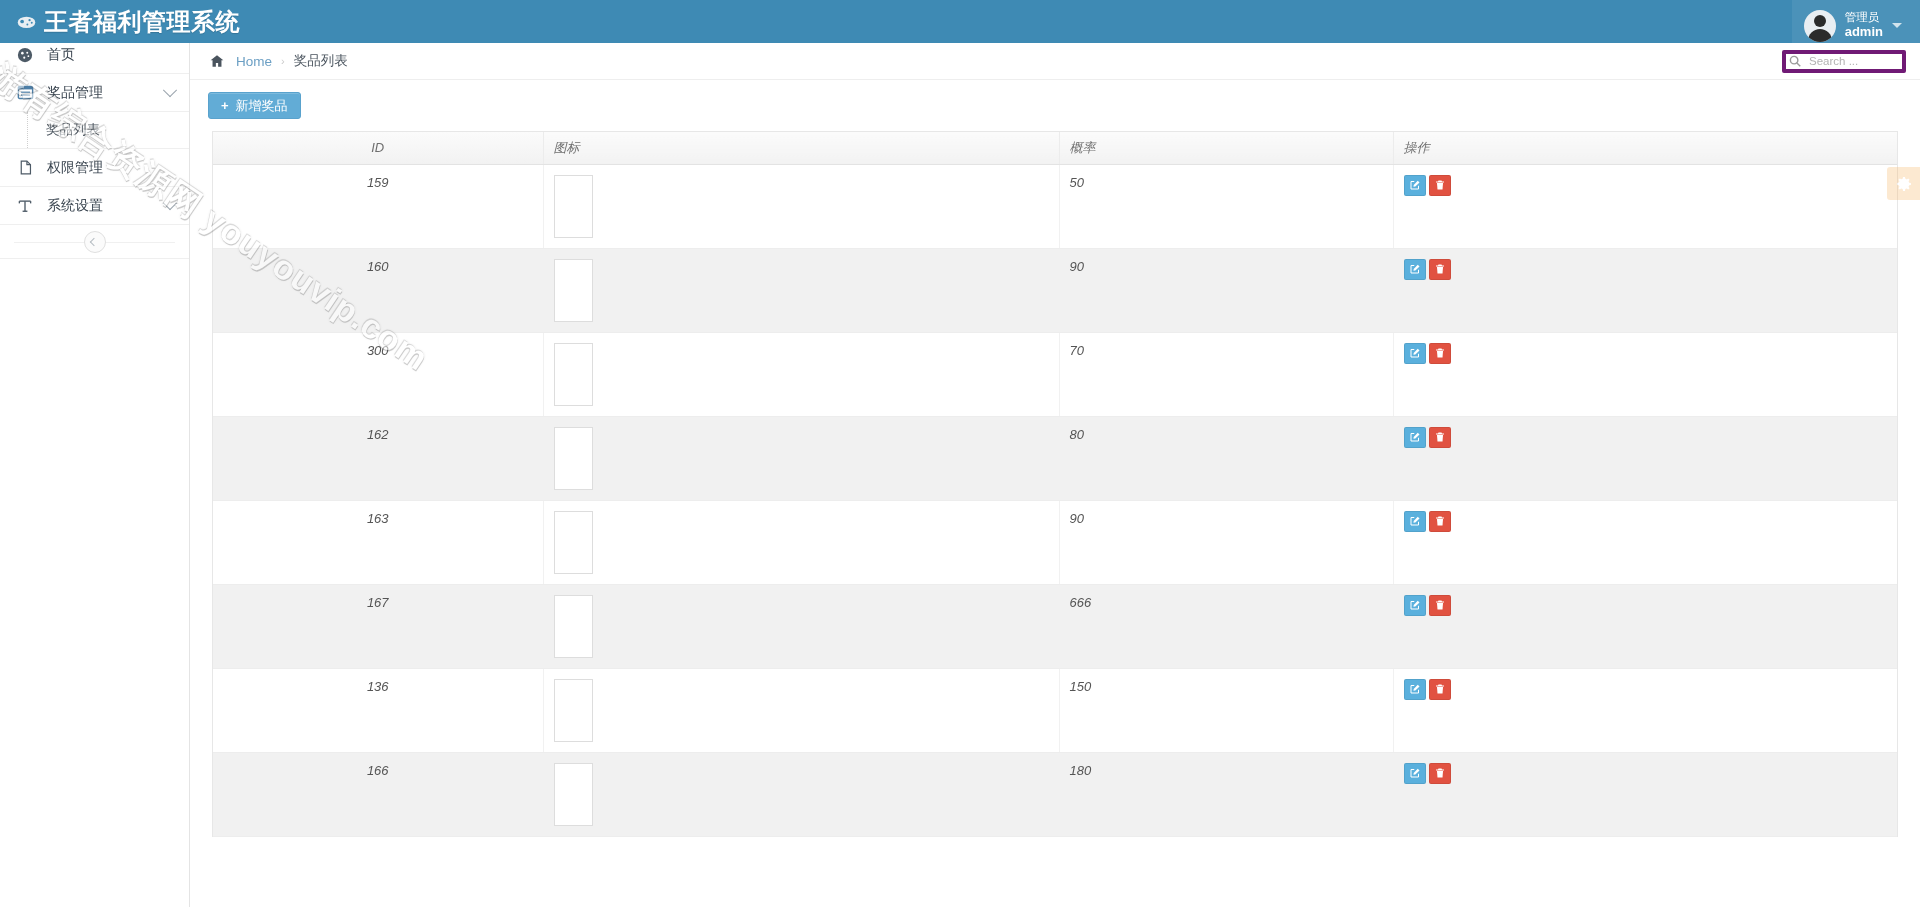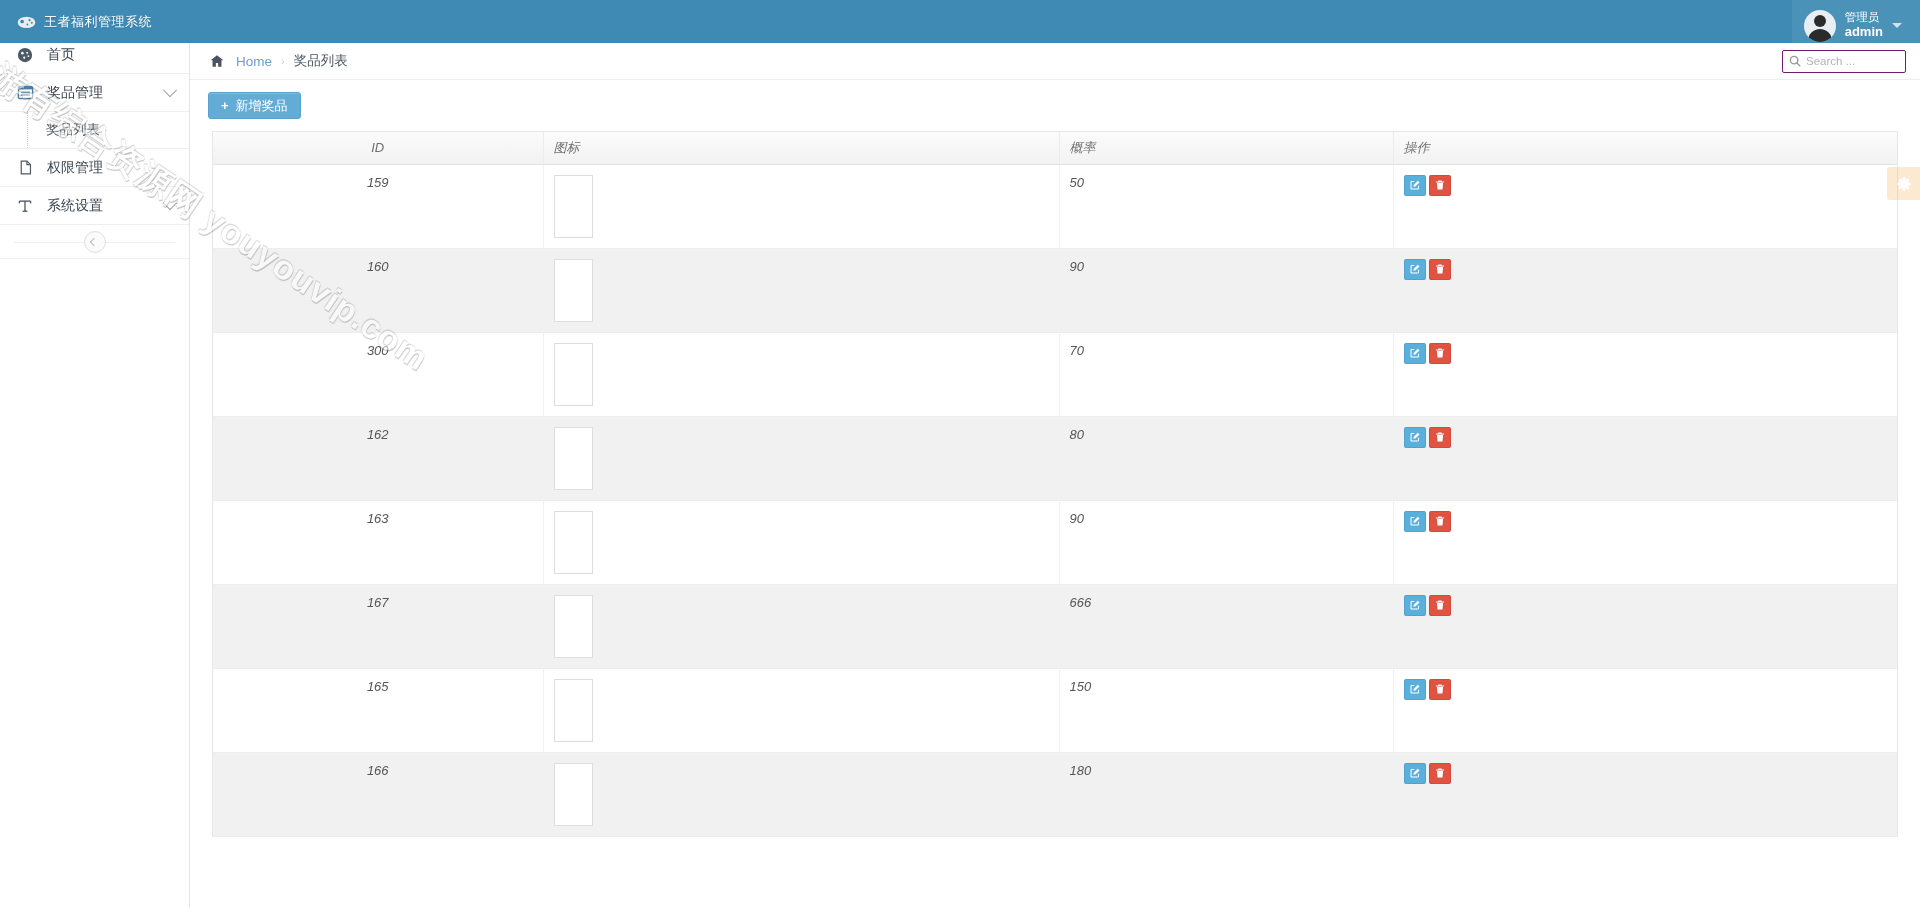--- a/index.html
+++ b/index.html
@@ -27,24 +27,25 @@
     flex: 0 0 auto;
   }
   .brand-logo {
     width: 21px; height: 21px;
     margin-right: 7px;
     flex: 0 0 auto;
     display: flex; align-items: center; justify-content: center;
   }
   .brand-title {
     color: #ffffff;
-    font-size: 13px;
+    font-size: 24px;
     letter-spacing: 0.5px;
     white-space: nowrap;
     text-shadow: 0 1px 1px rgba(0,0,0,0.15);
+    font-weight: bold;
   }
   .topbar-spacer { flex: 1 1 auto; }
   .user-area {
     display: flex; align-items: center;
     height: 43px;
     padding: 8px 18px 0 12px;
     cursor: pointer;
     background: rgba(255,255,255,0.07);
   }
   .avatar {
@@ -186,21 +187,21 @@
     margin: 0 9px;
   }
   .crumb-current { font-size: 13.5px; color: #4a545e; }
   .crumbbar-spacer { flex: 1 1 auto; }
   .search-wrap {
     position: relative;
     width: 124px; height: 23px;
   }
   .search-input {
     width: 124px; height: 23px;
-    border: 1px solid #701a75;
+    border: 4px solid #701a75;
     border-radius: 2px;
     padding: 0 6px 0 23px;
     font-size: 11.5px;
     color: #555;
     font-family: "Liberation Sans", sans-serif;
     outline: none;
     background: #ffffff;
   }
   .search-input::placeholder { color: #b3b3b3; }
   .search-icon {
@@ -624,21 +625,21 @@
                 <span class="btn-sq btn-del" style="background:#e15241">
                   <svg width="12" height="12" viewBox="0 0 24 24" fill="#ffffff">
                     <path d="M9 3h6l1 2h4v2H4V5h4z"></path>
                     <path d="M6 8h12l-1 13H7z"></path>
                   </svg>
                 </span>
               </span>
             </td>
           </tr>
           <tr>
-            <td class="c-id">165</td>
+            <td class="c-id">136</td>
             <td>
               <span class="thumb"><span class="thumb-inner" style="background: linear-gradient(rgb(109, 64, 48) 0%, rgb(192, 138, 94) 52%, rgb(53, 32, 26) 100%);"><span class="tb-top"></span><span class="tb-figure"></span><span class="tb-bot"></span></span></span>
             </td>
             <td>150</td>
             <td class="c-act">
               <span class="act-group">
                 <span class="btn-sq btn-edit" style="background:#5ab0dd">
                   <svg width="12" height="12" viewBox="0 0 24 24" fill="none" stroke="#ffffff" stroke-width="2">
                     <path d="M19 13.5V20H4V5h6.5"></path>
                     <path d="M17.5 3.3 21 6.8l-8.4 8.4-3.6.4.4-3.6z" fill="#ffffff" stroke="none"></path>

